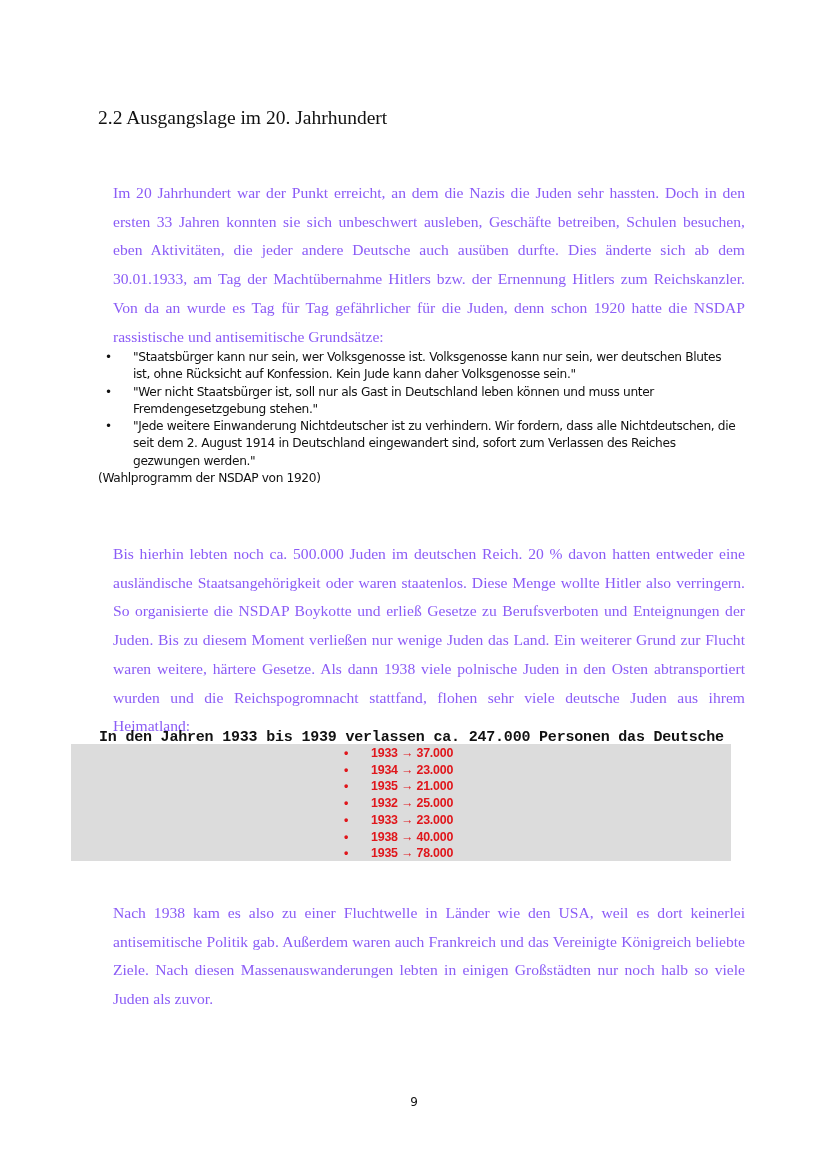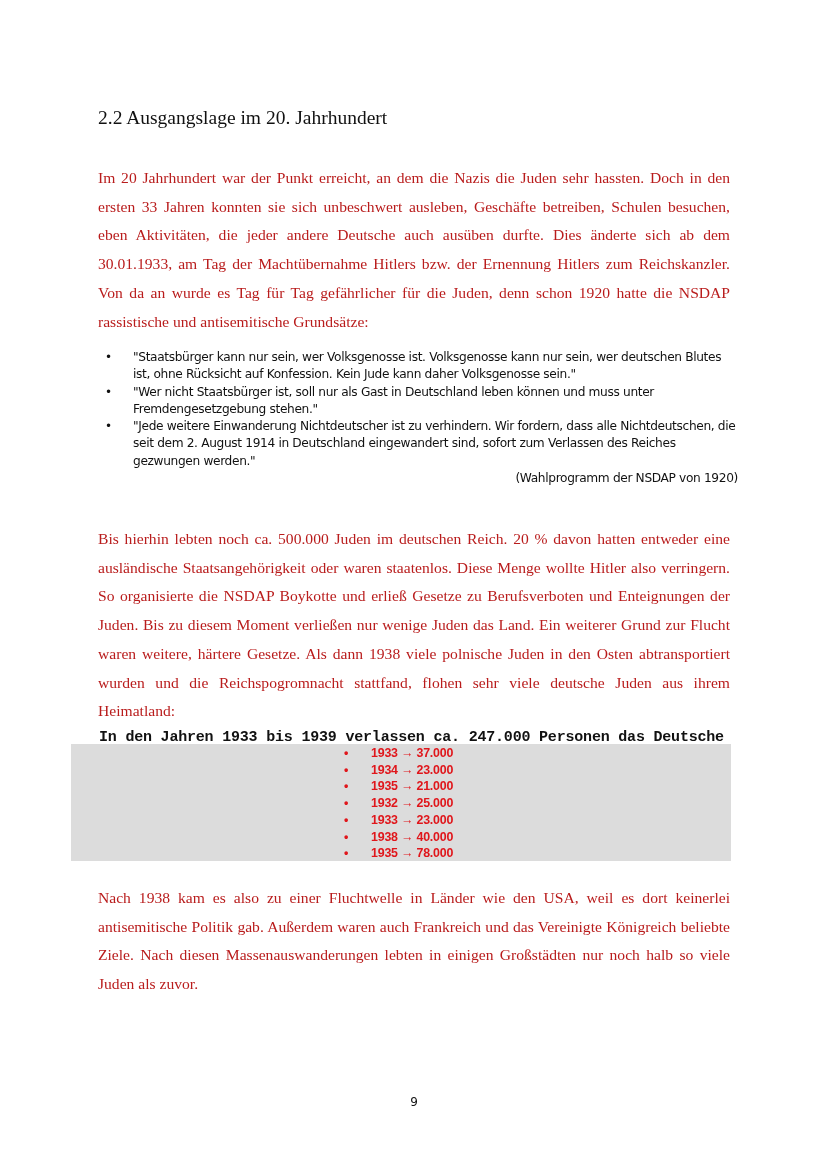--- a/index.html
+++ b/index.html
@@ -1,31 +1,31 @@
 <!DOCTYPE html>
 <html><head>
 <meta charset="utf-8">
 <style>
   html, body { margin: 0; padding: 0; background: #ffffff; }
   body { width: 828px; height: 1171px; position: relative; overflow: hidden; }
   .page { position: absolute; left: 0; top: 8px; width: 768px; height: 1171px; background: #fff; color: #111; }
 
   .heading { position: absolute; left: 98px; top: 99px; font-size: 19.5px; font-family: "Liberation Serif", serif; color: #111; }
 
-  .para { position: absolute; left: 98px; width: 632px; font-family: "Liberation Serif", serif; font-size: 15.6px; line-height: 28.7px; text-align: justify; color: #b91c1c; margin: 0; }
+  .para { position: absolute; left: 98px; width: 632px; font-family: "Liberation Serif", serif; font-size: 15.6px; line-height: 28.7px; text-align: justify; color: #8b5cf6; margin: 15px; }
   .p1 { top: 156px; }
   .p2 { top: 517px; }
   .p3 { top: 876px; }
   .p4 { top: 1021px; }
 
   .quotes { position: absolute; left: 98px; top: 341px; width: 640px; font-family: "DejaVu Sans", sans-serif; font-size: 12.2px; line-height: 17.3px; color: #111; }
   .quotes ul { margin: 0; padding: 0; list-style: none; }
   .quotes li { position: relative; padding-left: 35px; letter-spacing: -0.35px; }
   .quotes li .bullet { position: absolute; left: 7px; top: 0; font-size: 12px; }
-  .quotes .source { letter-spacing: -0.35px; text-align: right; }
+  .quotes .source { letter-spacing: -0.35px; }
 
   .emig-title { position: absolute; left: 99px; top: 721px; font-family: Liberation Mono, monospace; font-weight: bold; font-size: 15px; color: #111; letter-spacing: -0.2px; }
   .emig-box { position: absolute; left: 71px; top: 736px; width: 660px; height: 117px; background: #dcdcdc; }
   .emig-list { position: absolute; left: 342px; top: 737px; margin: 0; padding: 0; list-style: none; font-family: "Liberation Sans", sans-serif; font-weight: bold; font-size: 12.4px; line-height: 16.7px; color: #e0161b; }
   .emig-list li { position: relative; padding-left: 29px; letter-spacing: -0.2px; }
   .emig-list li .dot { position: absolute; left: 2px; top: 0; }
 
   .pagenum { position: absolute; left: 0; width: 828px; top: 1087px; text-align: center; font-family: "DejaVu Sans", sans-serif; font-size: 12px; color: #111; }
 </style>
 </head>

